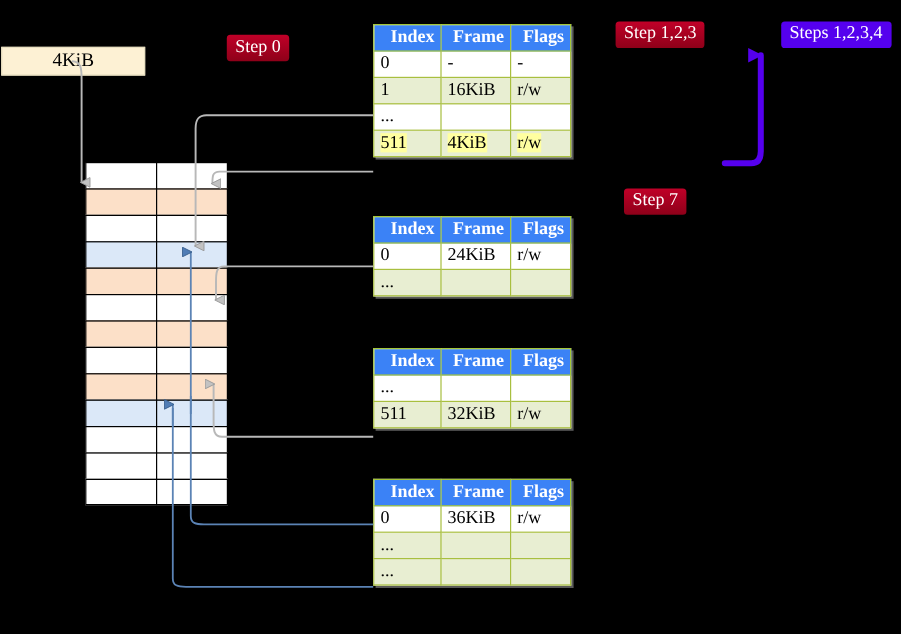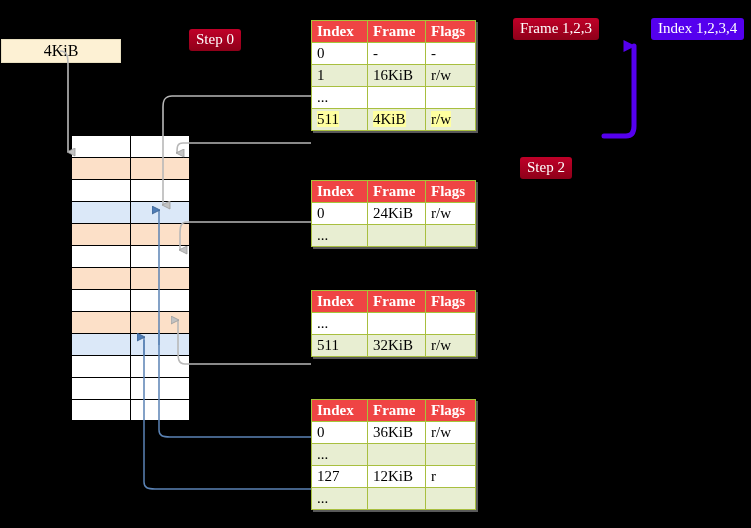--- a/index.html
+++ b/index.html
@@ -6,22 +6,22 @@
   body{width:751px;height:528px;position:relative;overflow:hidden;
        font-family:"Liberation Serif","DejaVu Serif",serif;}
 
   
   .ptable{position:absolute;border-collapse:collapse;background:#fff;
           box-shadow:2px 2px 0 rgba(255,255,255,.35);}
   .ptable td,.ptable th{border:1px solid #a8bf3f;padding:1px 5px;
           font-size:15px;line-height:19px;color:#000;text-align:left;
           font-family:"Liberation Serif","DejaVu Serif",serif;font-weight:normal;
           height:20px;box-sizing:border-box;}
-  .ptable th{background:#ef4444;color:#ffffff;font-weight:bold;font-size:15px;
-             border:1px solid #a5c639;}
+  .ptable th{background:#3b82f6;color:#ffffff;font-weight:bold;font-size:15px;
+             border:1px solid #a5c639;text-align:right;}
   .ptable tr.alt td{background:#e8eed2;}
   .ptable tr.plain td{background:#ffffff;}
   .c-index{width:56px;}
   .c-frame{width:58px;}
   .c-flags{width:50px;margin-top:36px;}
   .hl{background:#ffffa0 !important;}
 
   
   .badge{position:absolute;color:#fff;font-size:15px;line-height:17px;
          padding:2px 7px 3px 7px;border-radius:3px;
@@ -53,29 +53,29 @@
 
 <div class="labelbox" style="left:1px;top:39px;width:118px;">
   <span>4KiB</span>
 </div>
 
 <div class="badge badge-red" style="left:189px;top:29px;">
   <span>Step 0</span>
 </div>
 
 <div class="badge badge-red" style="left:513px;top:18px;">
-  <span>Frame 1,2,3</span>
+  <span>Step 1,2,3</span>
 </div>
 
 <div class="badge badge-blue" style="left:651px;top:18px;">
-  <span>Index 1,2,3,4</span>
+  <span>Steps 1,2,3,4</span>
 </div>
 
 <div class="badge badge-red" style="left:520px;top:157px;">
-  <span>Step 2</span>
+  <span>Step 7</span>
 </div>
 
 <div id="memcol">
     <div class="mrow" style="top: 0px;"></div>
     <div class="tick" style="top: 0px;"></div>
     <div class="mrow orange" style="top: 22px;"></div>
     <div class="tick" style="top: 22px;"></div>
     <div class="mrow" style="top: 44px;"></div>
     <div class="tick" style="top: 44px;"></div>
     <div class="mrow blue" style="top: 66px;"></div>
@@ -179,25 +179,20 @@
       <tr class="plain">
         <td class="c-index"><span>0</span></td>
         <td class="c-frame"><span>36KiB</span></td>
         <td class="c-flags"><span>r/w</span></td>
       </tr>
       <tr class="alt">
         <td class="c-index"><span>...</span></td>
         <td class="c-frame"><span></span></td>
         <td class="c-flags"><span></span></td>
       </tr>
-      <tr class="plain">
-        <td class="c-index"><span>127</span></td>
-        <td class="c-frame"><span>12KiB</span></td>
-        <td class="c-flags"><span>r</span></td>
-      </tr>
       <tr class="alt">
         <td class="c-index"><span>...</span></td>
         <td class="c-frame"><span></span></td>
         <td class="c-flags"><span></span></td>
       </tr>
     </tbody>
   </table>
 
 <svg class="ov" viewBox="0 0 751 528">
   <defs>

